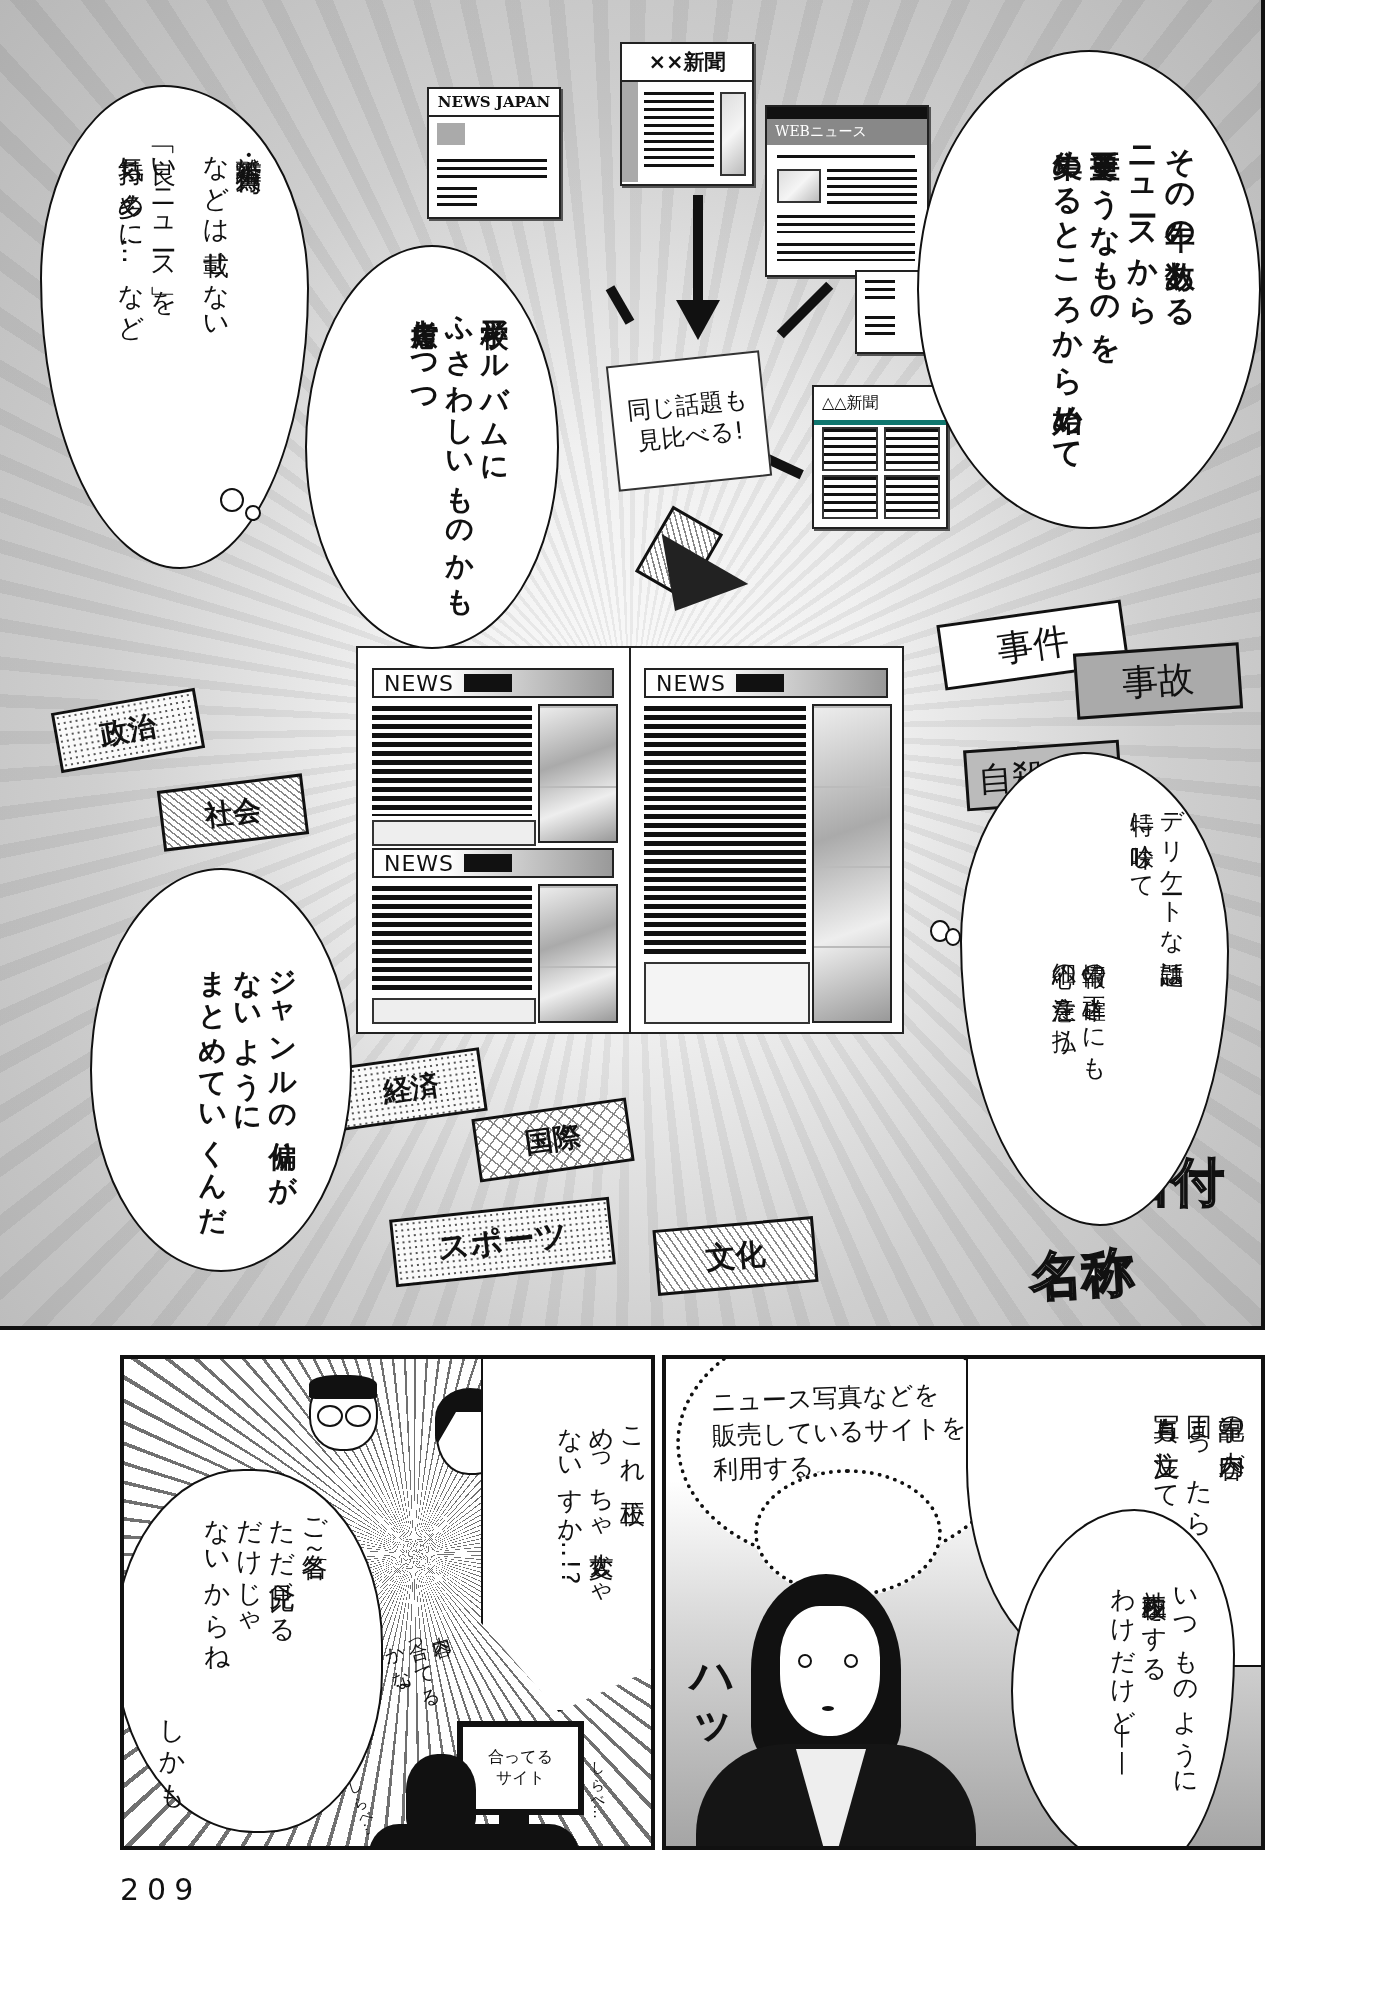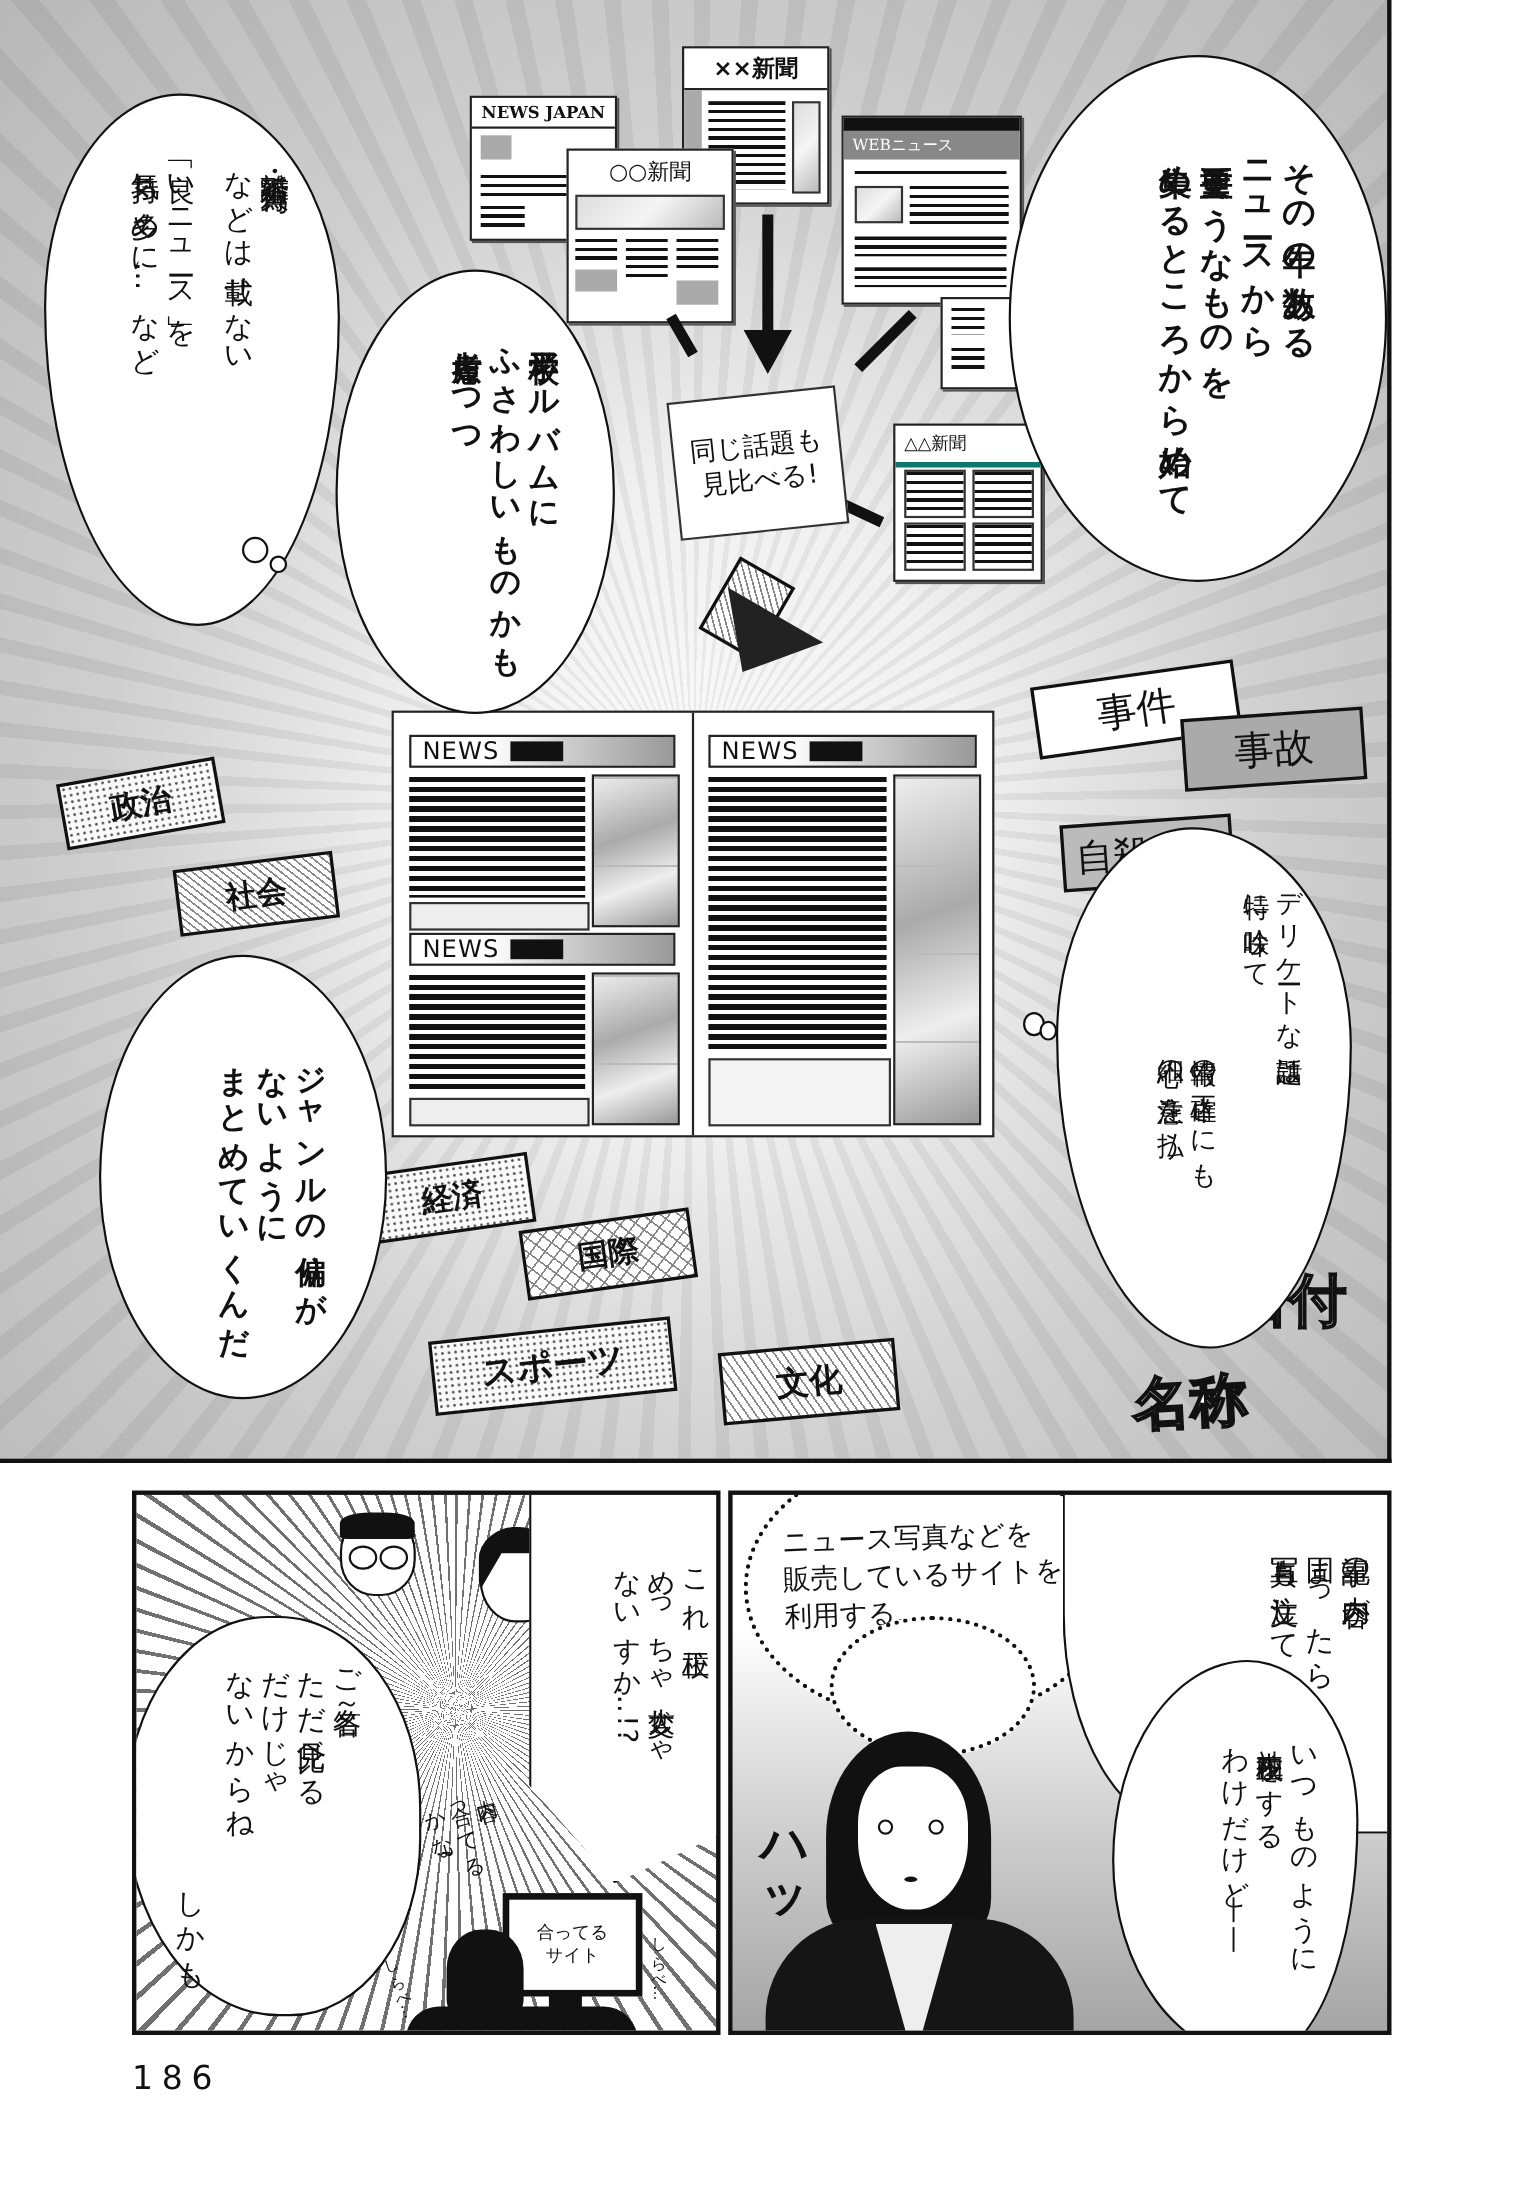--- a/index.html
+++ b/index.html
@@ -54,29 +54,20 @@
     <div class="lines" style="position:absolute;left:8px;top:98px;width:40px;height:22px;"></div>
   </div>
 
   <div class="paper" style="left:620px;top:42px;width:130px;height:140px;">
     <div class="title" style="font-size:21px;padding:4px 0;font-family:'DejaVu Sans',sans-serif;">××新聞</div>
     <div class="gray" style="position:absolute;left:0;top:38px;width:16px;height:100px;"></div>
     <div class="lines" style="position:absolute;left:22px;top:48px;width:70px;height:80px;"></div>
     <div class="photo" style="position:absolute;left:98px;top:48px;width:22px;height:80px;"></div>
   </div>
 
-  <div class="paper" style="left:515px;top:135px;width:148px;height:155px;">
-    <div style="text-align:center;font-size:20px;padding:6px 0;font-family:'DejaVu Sans',sans-serif;">○○新聞</div>
-    <div class="photo" style="position:absolute;left:6px;top:40px;width:132px;height:28px;"></div>
-    <div class="lines" style="position:absolute;left:6px;top:80px;width:38px;height:20px;"></div>
-    <div class="lines" style="position:absolute;left:52px;top:80px;width:38px;height:40px;"></div>
-    <div class="lines" style="position:absolute;left:98px;top:80px;width:38px;height:30px;"></div>
-    <div class="gray" style="position:absolute;left:6px;top:108px;width:38px;height:20px;"></div>
-    <div class="gray" style="position:absolute;left:98px;top:118px;width:38px;height:22px;"></div>
-  </div>
 
   <div class="paper" style="left:765px;top:105px;width:160px;height:168px;">
     <div style="height:12px;background:#111;"></div>
     <div style="background:#888;color:#fff;font-size:14px;padding:4px 8px;font-family:'DejaVu Serif',serif;">WEBニュース</div>
     <div class="lines" style="position:absolute;left:10px;top:48px;width:138px;height:6px;"></div>
     <div class="photo" style="position:absolute;left:10px;top:62px;width:40px;height:30px;"></div>
     <div class="lines" style="position:absolute;left:60px;top:62px;width:90px;height:38px;"></div>
     <div class="lines" style="position:absolute;left:10px;top:108px;width:138px;height:18px;"></div>
     <div class="lines" style="position:absolute;left:10px;top:136px;width:138px;height:18px;"></div>
   </div>
@@ -252,13 +243,13 @@
     <div class="abs" style="left:18px;top:48px;width:10px;height:10px;border-radius:50%;border:2px solid #111;"></div>
     <div class="abs" style="left:64px;top:48px;width:10px;height:10px;border-radius:50%;border:2px solid #111;"></div>
     <div class="abs" style="left:42px;top:100px;width:12px;height:5px;background:#111;border-radius:50%;"></div>
   </div>
   <div class="abs" style="left:30px;top:385px;width:280px;height:110px;background:#151515;border-radius:90px 90px 0 0;"></div>
   <div class="abs" style="left:130px;top:390px;width:70px;height:100px;background:#eee;clip-path:polygon(0 0,100% 0,60% 100%,40% 100%);"></div>
 
   <div class="vtext abs" style="left:20px;top:280px;font-size:44px;color:#111;font-weight:bold;">ハッ</div>
 </div>
 
-<div class="abs" style="left:120px;top:1872px;font-size:30px;letter-spacing:8px;font-family:'DejaVu Sans',sans-serif;">186</div>
+<div class="abs" style="left:120px;top:1872px;font-size:30px;letter-spacing:8px;font-family:'DejaVu Sans',sans-serif;">209</div>
 
 </body></html>

